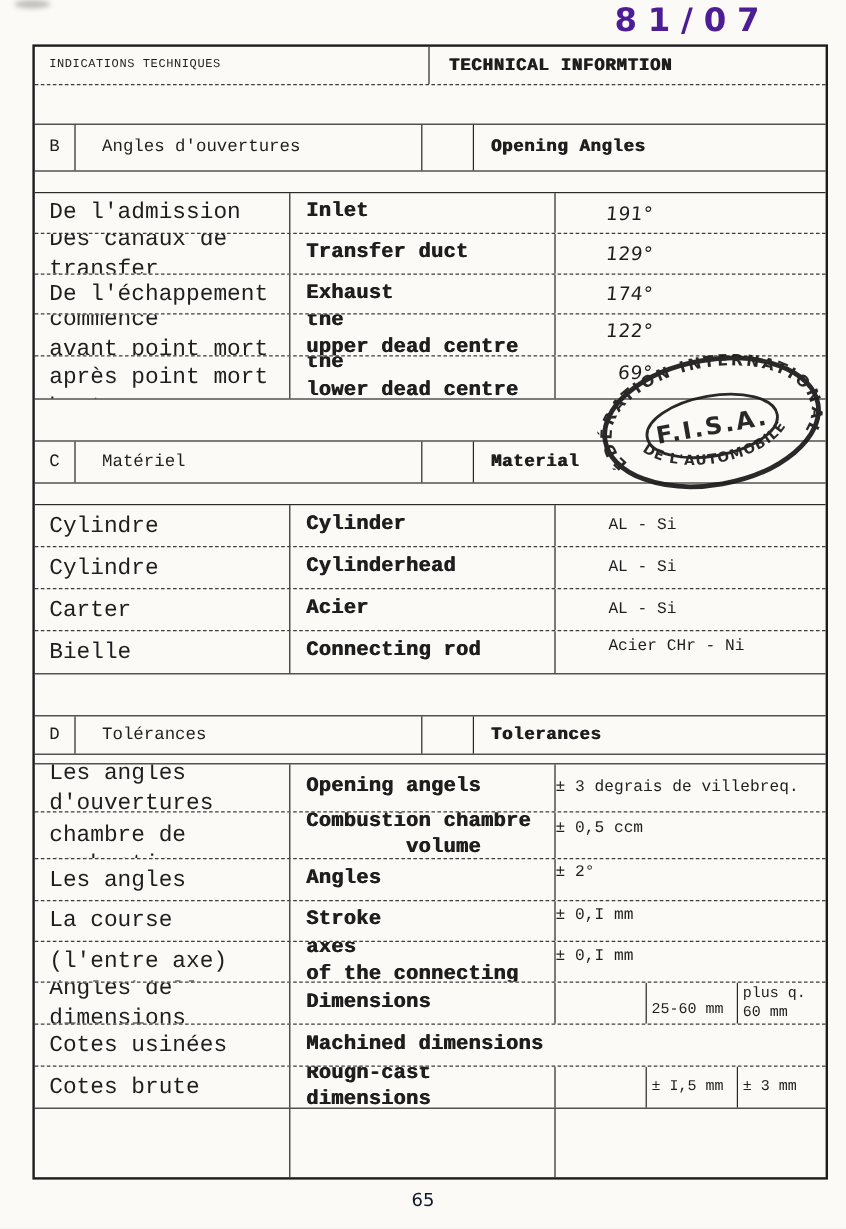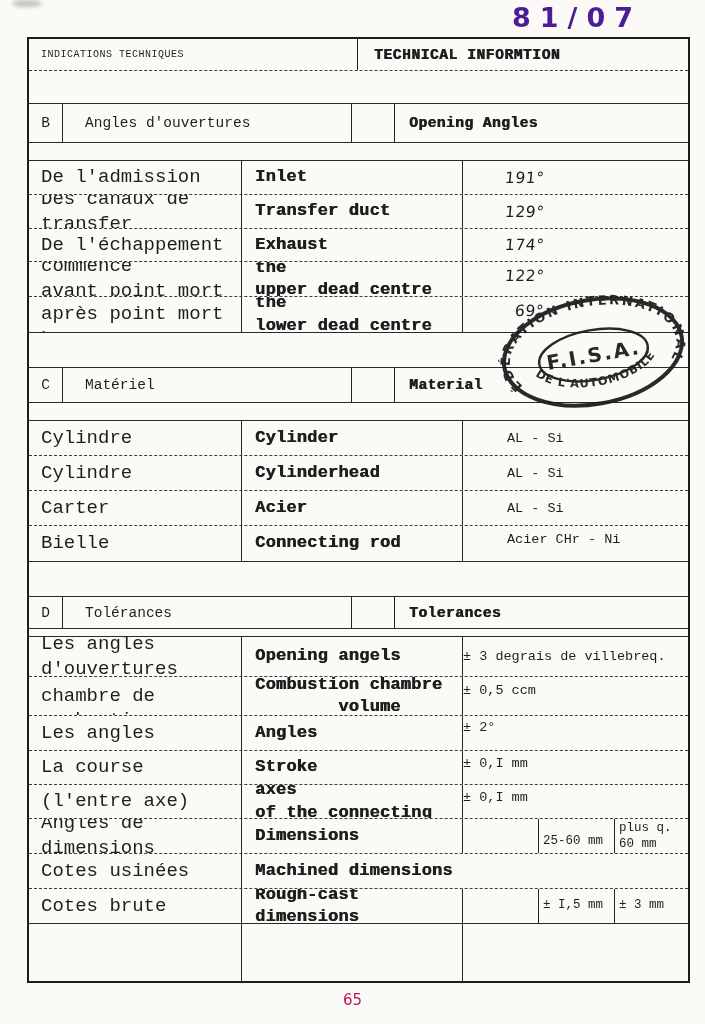--- a/index.html
+++ b/index.html
@@ -40,21 +40,21 @@
   .s1 { width:75px; padding:2px 1px 0 5px; align-items:flex-start;margin-top:39px; }
   .s2 { width:76px; border-left:1.7px solid #262626; padding:0 1px 3px 4px; align-items:flex-end;font-family:Liberation Mono, monospace; }
   .s3 { flex:1; border-left:1.7px solid #262626; padding:2px 1px 0 4px; align-items:flex-start; }
   .s2.mid, .s3.mid, .s1.mid { align-items:center; padding-top:0; padding-bottom:0; }
   
   .stamp { position:absolute; left:492px; top:290px; opacity:.93; }
   .stamp text { fill:#191919; font-family:"DejaVu Sans", sans-serif; }
   .arc-top { font-size:13px; font-weight:bold; letter-spacing:2.2px; }
   .arc-bot { font-size:11.5px; font-weight:bold; letter-spacing:1px; }
   .fisa { font-size:20px; font-weight:bold; letter-spacing:2px; }
-  .pagenum { position:absolute; left:0; right:0; top:991px; text-align:center; font-family:"DejaVu Sans", sans-serif; font-size:15px; color:#be185d; }
+  .pagenum { position:absolute; left:0; right:0; top:991px; text-align:center; font-family:"DejaVu Sans", sans-serif; font-size:15px; color:#0f172a; }
 </style>
 </head>
 <body>
 
 <div class="page">
   <div class="smudge"></div>
   <div class="docnum">81/07</div>
 
   <div class="sheet">
 

